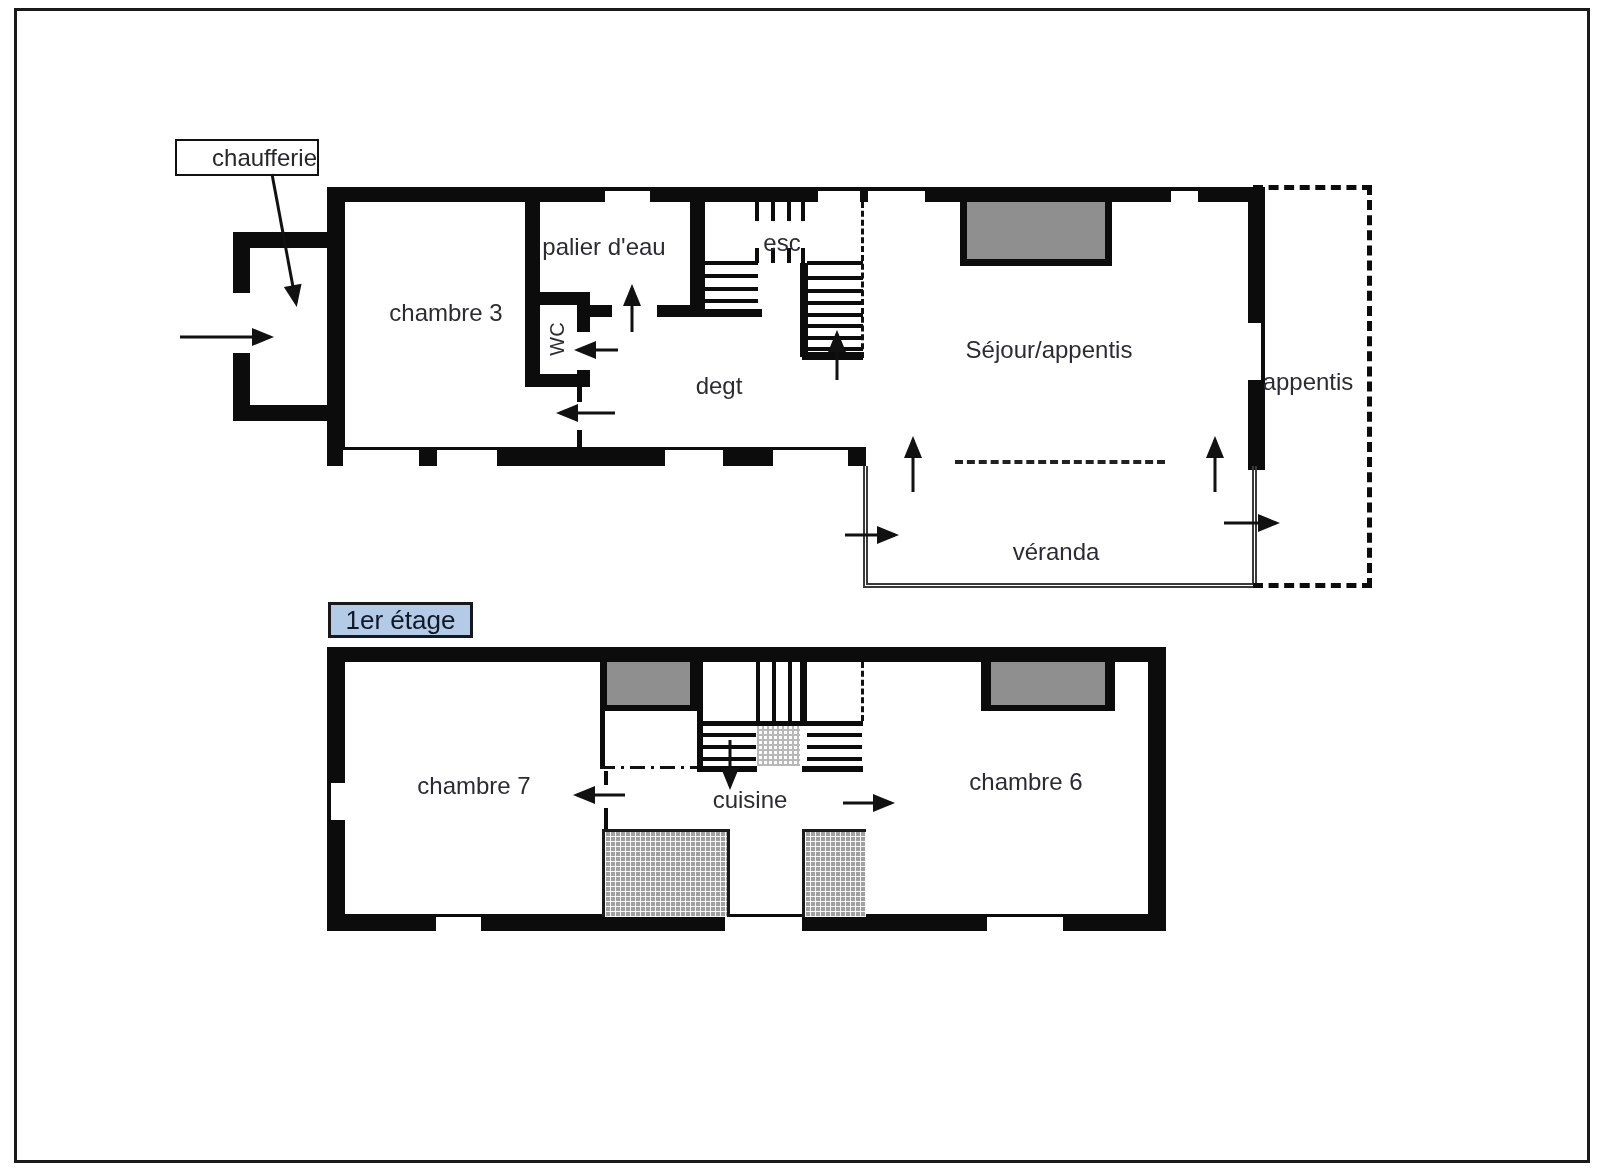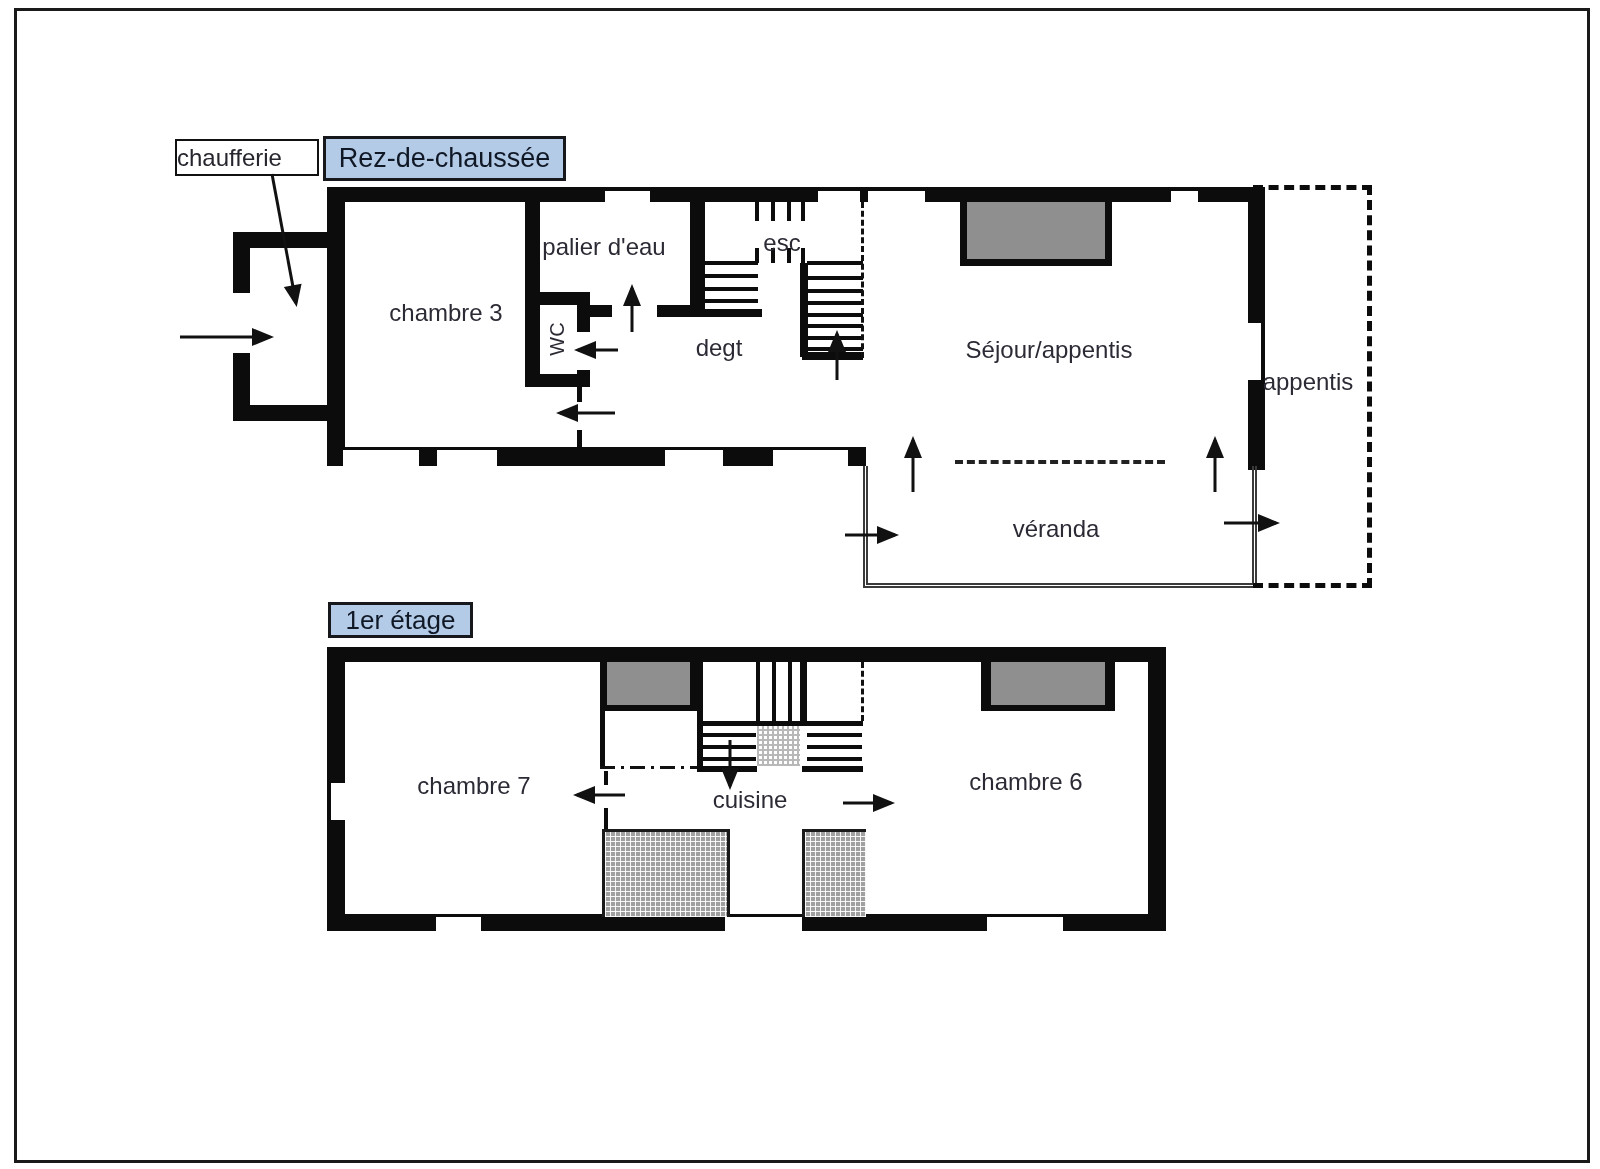--- a/index.html
+++ b/index.html
@@ -5,21 +5,21 @@
   html,body{margin:0;padding:0;background:#ffffff;}
   #page{position:relative;width:1600px;height:1169px;background:#fff;overflow:hidden;
         font-family:"Liberation Sans","DejaVu Sans",sans-serif;color:#26262e;}
   .abs{position:absolute;}
   .w{position:absolute;background:#0c0c0c;}
   .win{position:absolute;background:#ffffff;}
   .lbl{position:absolute;font-size:24px;color:#2b2b35;white-space:nowrap;transform:translate(-50%,-50%);}
   .titlebox{position:absolute;background:#b3cbe7;border:3px solid #16181c;color:#101826;
             font-size:27px;display:flex;align-items:center;justify-content:center;white-space:nowrap;}
   .whitebox{position:absolute;background:#ffffff;border:2px solid #111;color:#26262e;
-            font-size:24px;display:flex;align-items:center;justify-content:flex-start;white-space:nowrap;}
+            font-size:24px;display:flex;align-items:center;justify-content:flex-end;white-space:nowrap;}
   .gray{position:absolute;background:#8f8f8f;}
   .dashv{position:absolute;width:0;border-left:3px dashed #111;}
   .dashh{position:absolute;height:0;border-top:4px dashed #222;}
   .dashdot{position:absolute;height:3px;
      background:repeating-linear-gradient(90deg,#111 0 15px,transparent 15px 21px,#111 21px 24px,transparent 24px 30px);}
   .hatch{position:absolute;background-color:#a0a0a0;border:3px solid #1a1a1a;border-bottom:none;
      background-image:repeating-linear-gradient(0deg,rgba(255,255,255,.9) 0 1px,transparent 1px 5px),
                       repeating-linear-gradient(90deg,rgba(255,255,255,.9) 0 1px,transparent 1px 5px);}
   .hatch2{position:absolute;background-color:#ffffff;
      background-image:repeating-linear-gradient(0deg,#b8b8b8 0 2px,transparent 2px 5px),
@@ -30,23 +30,20 @@
 </style>
 </head>
 <body>
 
 <div id="page">
 
   <div class="abs" style="left:14px;top:8px;width:1570px;height:1149px;border:3px solid #1a1a1a;"></div>
 
   <div class="whitebox" style="left:175px;top:139px;width:140px;height:33px;">
     <span>chaufferie</span>
-  </div>
-  <div class="titlebox" style="left:323px;top:136px;width:237px;height:39px;">
-    <span>Rez-de-chaussée</span>
   </div>
   <div class="titlebox" style="left:328px;top:602px;width:139px;height:30px;font-size:26px;">
     <span>1er étage</span>
   </div>
 
   <i class="w" style="left:327px;top:187px;width:938px;height:15px;"></i>
   <i class="win" style="left:605px;top:191px;width:45px;height:11px;"></i>
   <i class="win" style="left:818px;top:191px;width:42px;height:11px;"></i>
   <i class="win" style="left:868px;top:191px;width:57px;height:11px;"></i>
   <i class="win" style="left:1171px;top:191px;width:27px;height:11px;"></i>
@@ -105,23 +102,23 @@
   <i class="gray" style="left:967px;top:202px;width:138px;height:57px;"></i>
   <i class="dashh" style="left:955px;top:460px;width:210px;"></i>
 
   <div class="veranda" style="left:863px;top:466px;width:384px;height:117px;"></div>
   <div class="appentis" style="left:1253px;top:185px;width:114px;height:393px;"></div>
 
   <span class="lbl" style="left:446px;top:313px;">chambre 3</span>
   <span class="lbl" style="left:604px;top:247px;">palier d'eau</span>
   <span class="lbl" style="left:557px;top:339px;font-size:20px;transform:translate(-50%,-50%) rotate(-90deg);">WC</span>
   <span class="lbl" style="left:782px;top:243px;">esc</span>
-  <span class="lbl" style="left:719px;top:348px;">degt</span>
+  <span class="lbl" style="left:719px;top:386px;">degt</span>
   <span class="lbl" style="left:1049px;top:350px;">Séjour/appentis</span>
-  <span class="lbl" style="left:1056px;top:529px;">véranda</span>
+  <span class="lbl" style="left:1056px;top:552px;">véranda</span>
   <span class="lbl" style="left:1308px;top:382px;">appentis</span>
 
   <i class="w" style="left:327px;top:647px;width:839px;height:15px;"></i>
   <i class="w" style="left:327px;top:647px;width:18px;height:284px;"></i>
   <i class="win" style="left:331px;top:783px;width:14px;height:37px;"></i>
   <i class="w" style="left:1148px;top:647px;width:18px;height:284px;"></i>
   <i class="w" style="left:327px;top:914px;width:839px;height:17px;"></i>
   <i class="win" style="left:436px;top:917px;width:45px;height:14px;"></i>
   <i class="win" style="left:725px;top:917px;width:77px;height:14px;"></i>
   <i class="win" style="left:987px;top:917px;width:76px;height:14px;"></i>

